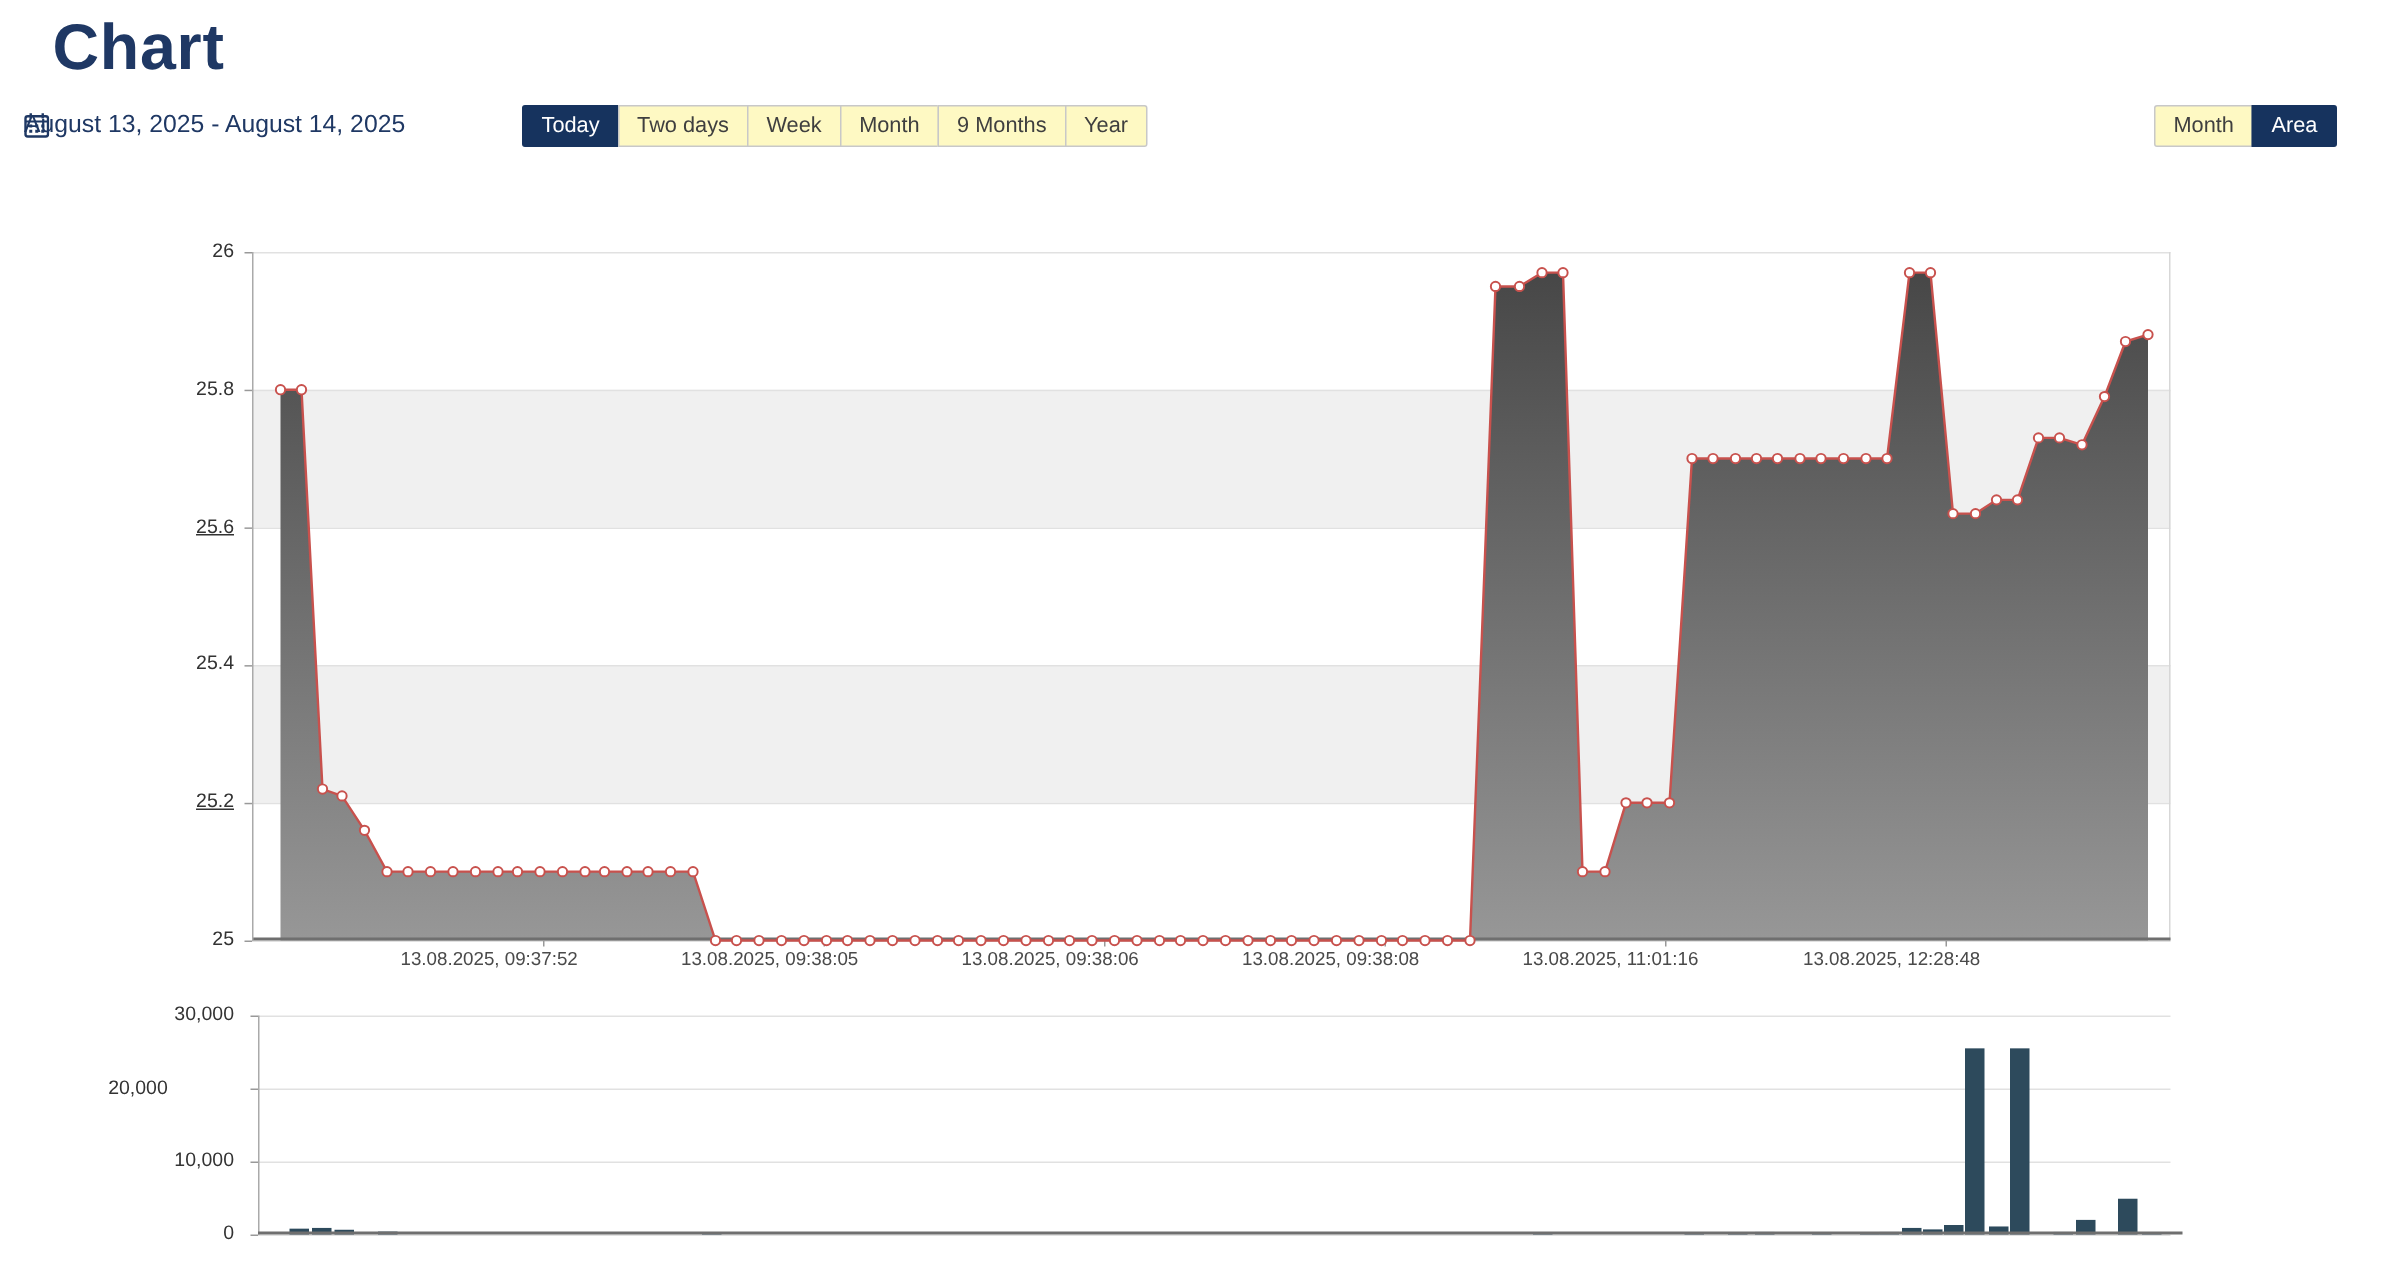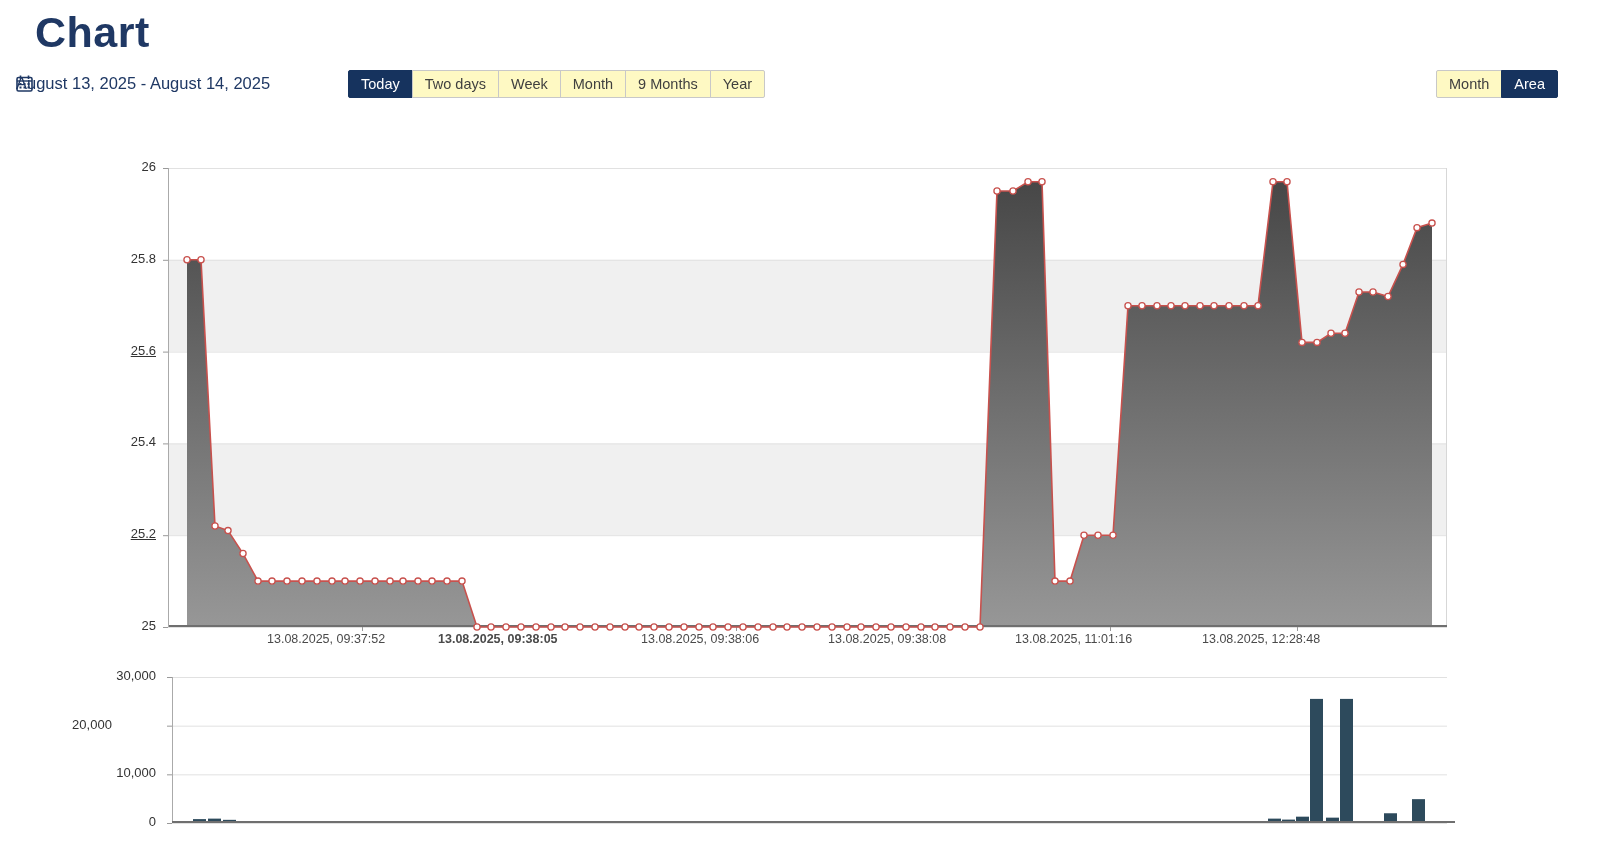--- a/index.html
+++ b/index.html
@@ -224,21 +224,21 @@
     </svg>
 
   <div id="labels-layer">
       <div class="tick-label y-label" style="left: 0px; top: 159px;">26</div>
       <div class="tick-label y-label" style="left: 0px; top: 250.8px;">25.8</div>
       <div class="tick-label y-label" style="left: 0px; top: 342.6px; text-decoration: underline;">25.6</div>
       <div class="tick-label y-label" style="left: 0px; top: 434.4px;">25.4</div>
       <div class="tick-label y-label" style="left: 0px; top: 526.2px; text-decoration: underline;">25.2</div>
       <div class="tick-label y-label" style="left: 0px; top: 618px;">25</div>
       <div class="tick-label x-label" style="left: 267px; top: 632px;">13.08.2025, 09:37:52</div>
-      <div class="tick-label x-label" style="left: 438px; top: 632px; font-weight: bold;">13.08.2025, 09:38:05</div>
+      <div class="tick-label x-label" style="left: 454px; top: 632px;">13.08.2025, 09:38:05</div>
       <div class="tick-label x-label" style="left: 641px; top: 632px;">13.08.2025, 09:38:06</div>
       <div class="tick-label x-label" style="left: 828px; top: 632px;">13.08.2025, 09:38:08</div>
       <div class="tick-label x-label" style="left: 1015px; top: 632px;">13.08.2025, 11:01:16</div>
       <div class="tick-label x-label" style="left: 1202px; top: 632px;">13.08.2025, 12:28:48</div>
       <div class="tick-label y-label" style="left: 0px; top: 668px;">30,000</div>
       <div class="tick-label y-label" style="left: 0px; top: 716.667px; text-align: center;">20,000</div>
       <div class="tick-label y-label" style="left: 0px; top: 765.333px;">10,000</div>
       <div class="tick-label y-label" style="left: 0px; top: 814px;">0</div>
     </div>
 </div>

